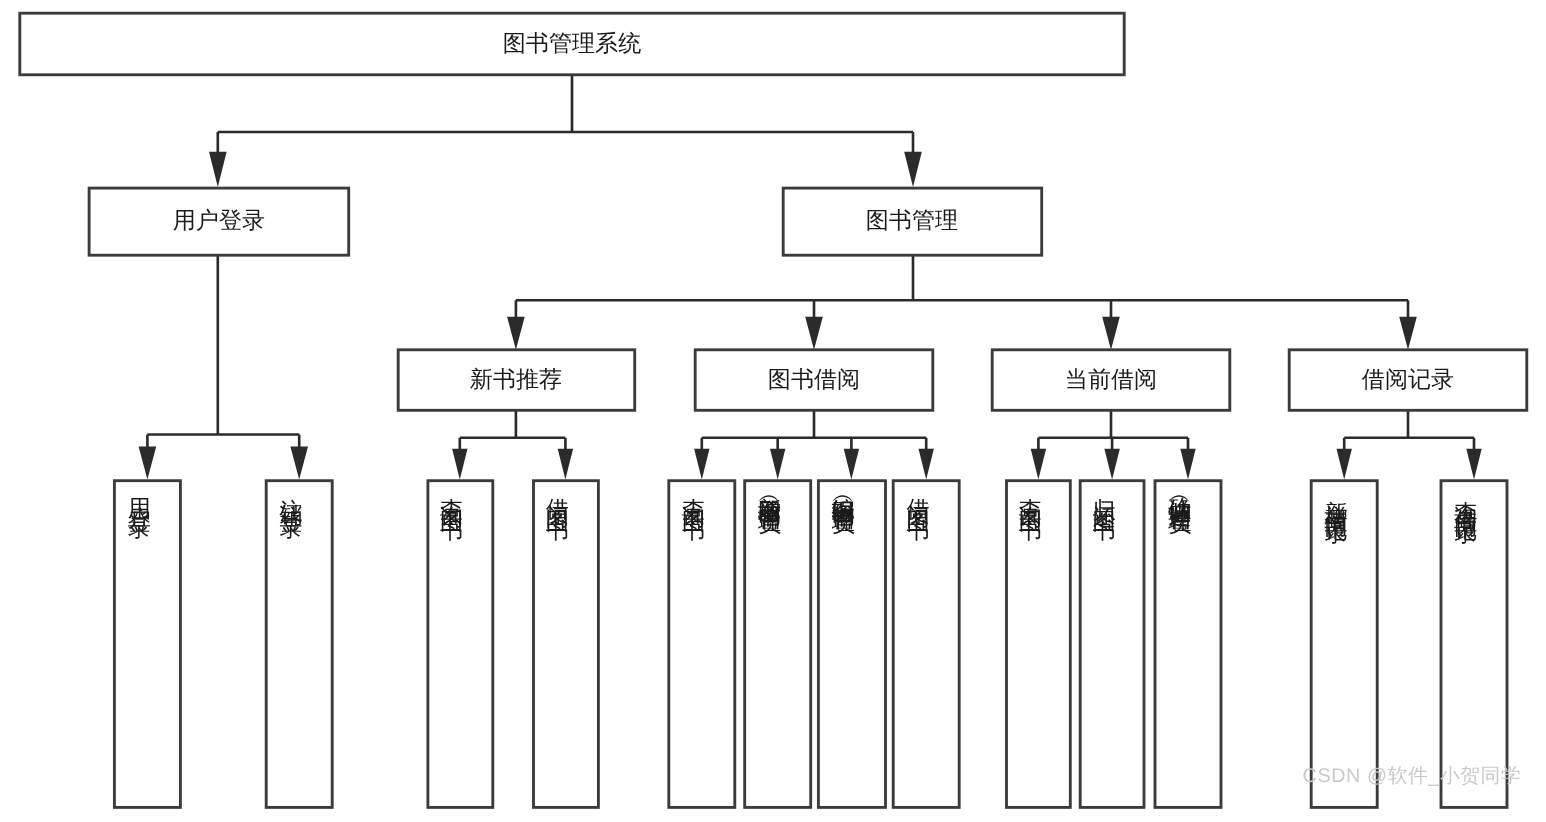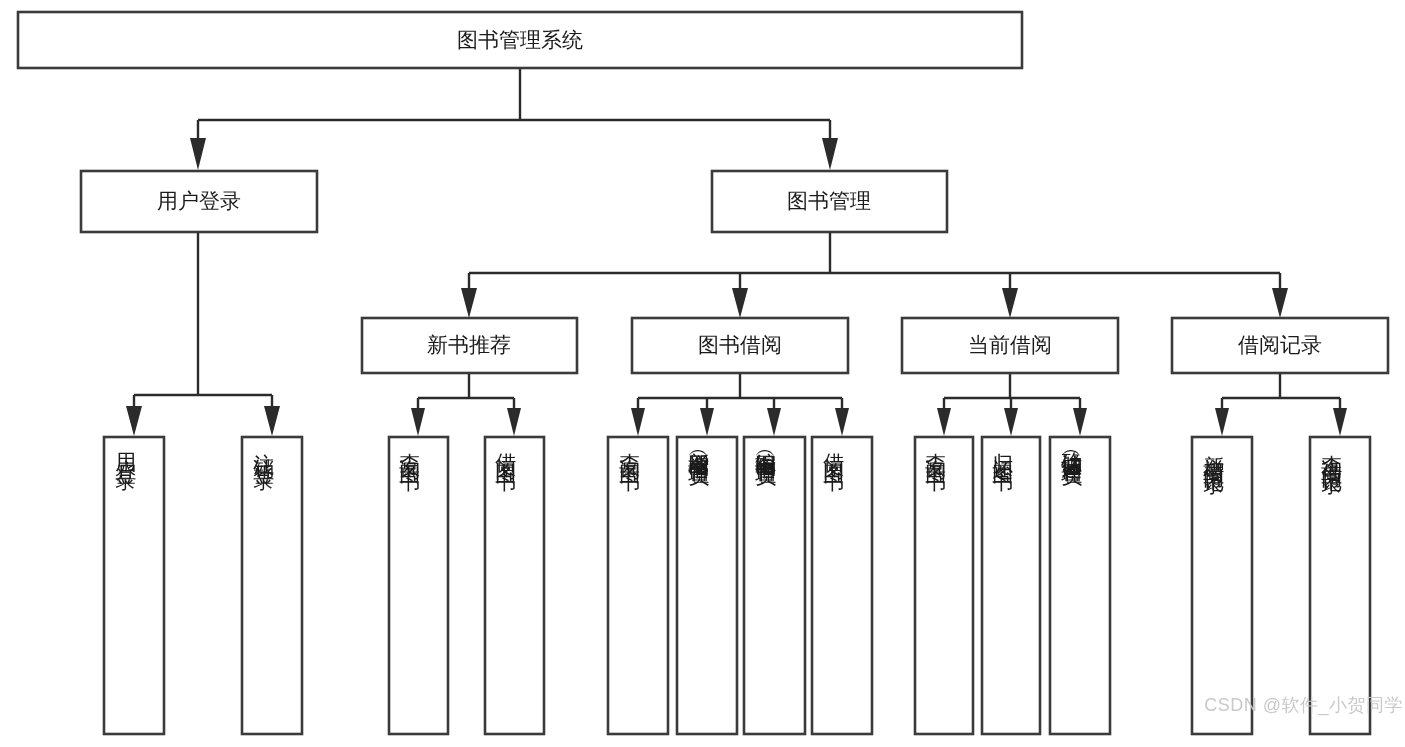--- a/index.html
+++ b/index.html
@@ -52,21 +52,21 @@
   .node-label-v {
     font-family: "Liberation Sans", "DejaVu Sans", sans-serif;
     font-size: 21px;
     fill: #1b1b1b;
     text-anchor: middle;
     dominant-baseline: middle;
     white-space: pre;
   }
   .watermark {
     position: absolute;
-    right: 2px;
+    right: 22px;
     bottom: 4px;
     font-family: "Liberation Sans", "DejaVu Sans", sans-serif;
     font-size: 18px;
     color: #c9c9c9;
     letter-spacing: 0.5px;
     pointer-events: none;
     user-select: none;
   }
 </style>
 </head>

